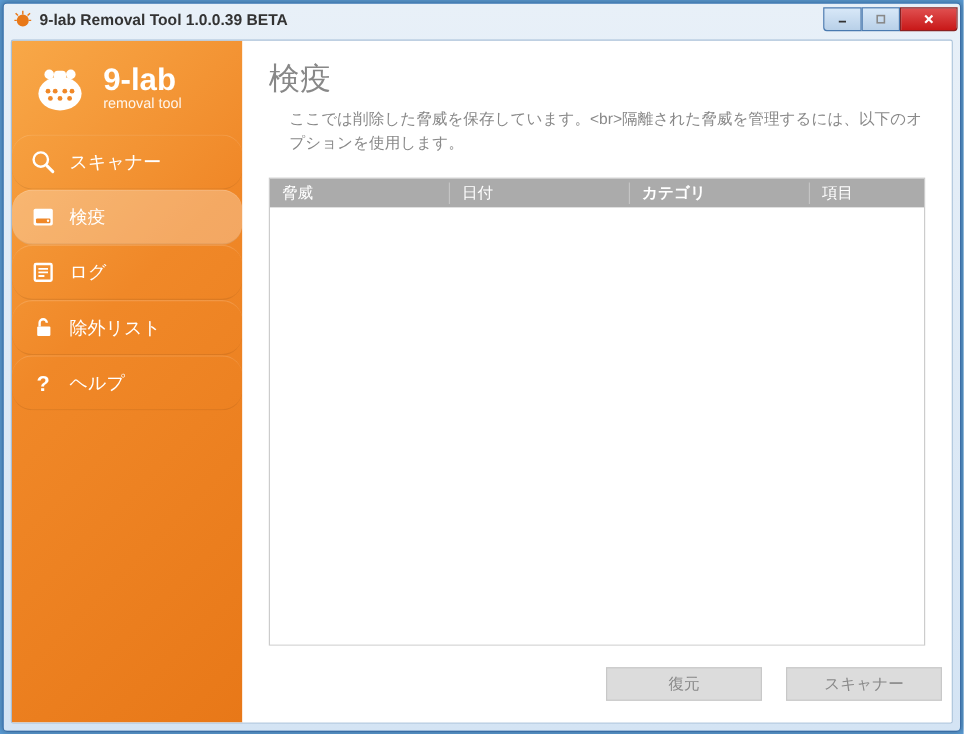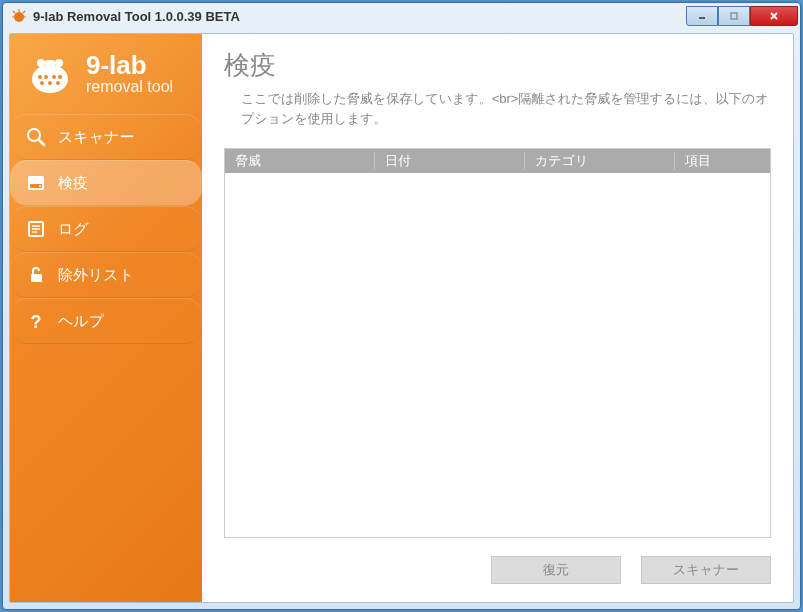--- a/index.html
+++ b/index.html
@@ -91,21 +91,21 @@
 }
 .logo-text {
   color: #fff;
 }
 .logo-text .brand {
   font-size: 26px;
   font-weight: bold;
   line-height: 1;
 }
 .logo-text .sub {
-  font-size: 16px;
+  font-size: 12px;
   opacity: 0.9;
 }
 .nav {
   display: flex;
   flex-direction: column;
 }
 .nav-item {
   display: flex;
   align-items: center;
   gap: 12px;
@@ -163,31 +163,31 @@
   font-size: 13px;
   height: 24px;
   align-items: center;
 }
 .th {
   padding: 0 10px;
   border-right: 1px solid rgba(255,255,255,0.3);
 }
 .th-threat { width: 150px; }
 .th-date { width: 150px; }
-.th-category { width: 150px; }
+.th-category { width: 150px; font-weight: bold; }
 .th-item { flex: 1; border-right: none; }
 .table-body {
   flex: 1;
   background: #fff;
 }
 .footer-btns {
   display: flex;
   justify-content: flex-end;
   gap: 20px;
-  padding: 0 22px 18px 22px;
+  padding: 0 8px 18px 22px;
 }
 .footer-btn {
   width: 130px;
   height: 28px;
   background: #dcdcdc;
   border: 1px solid #c8c8c8;
   color: #888;
   font-size: 13px;
   cursor: pointer;
   display: flex;

